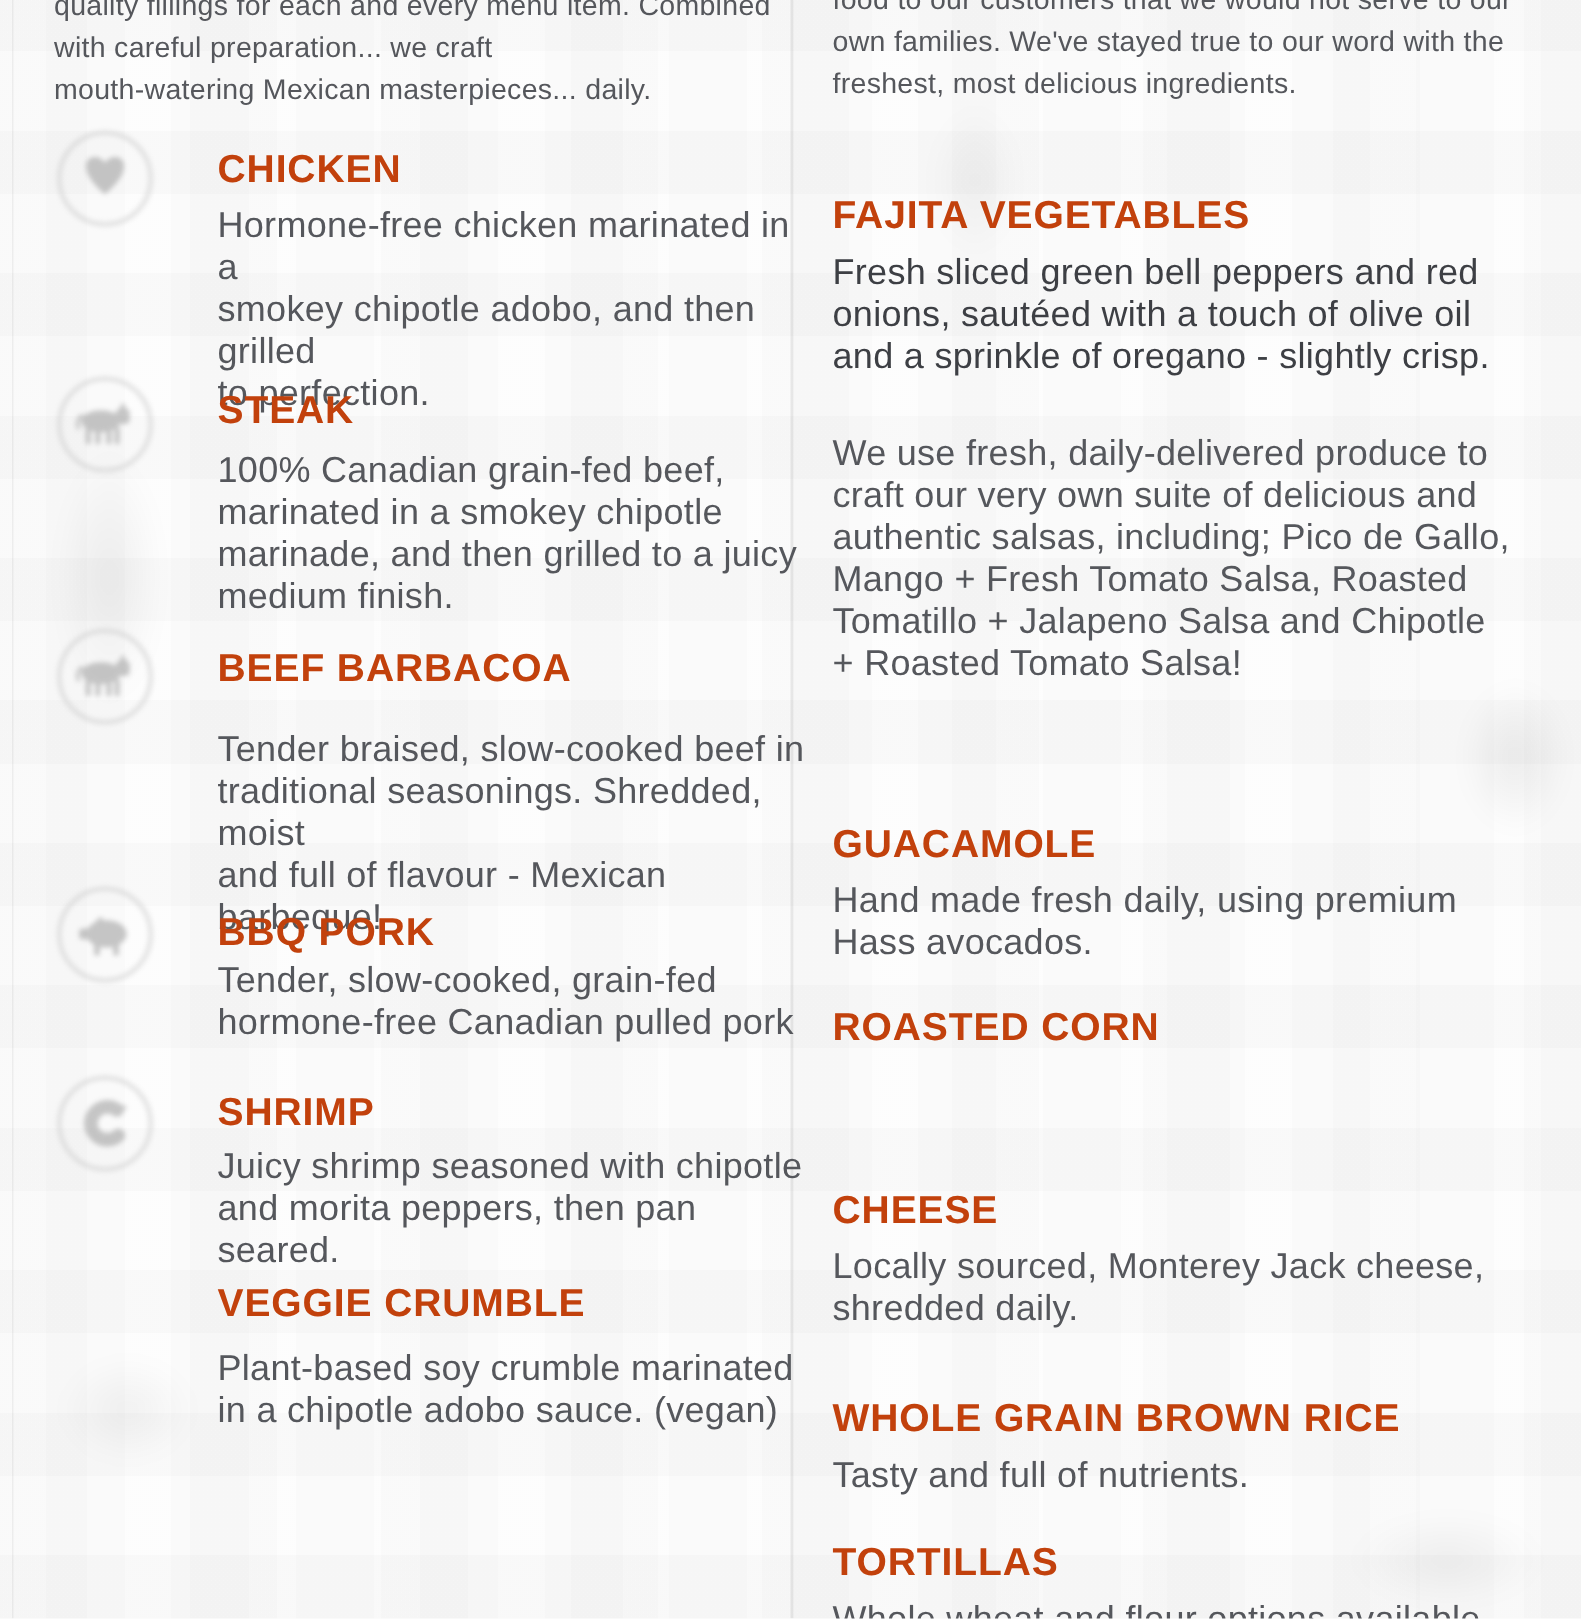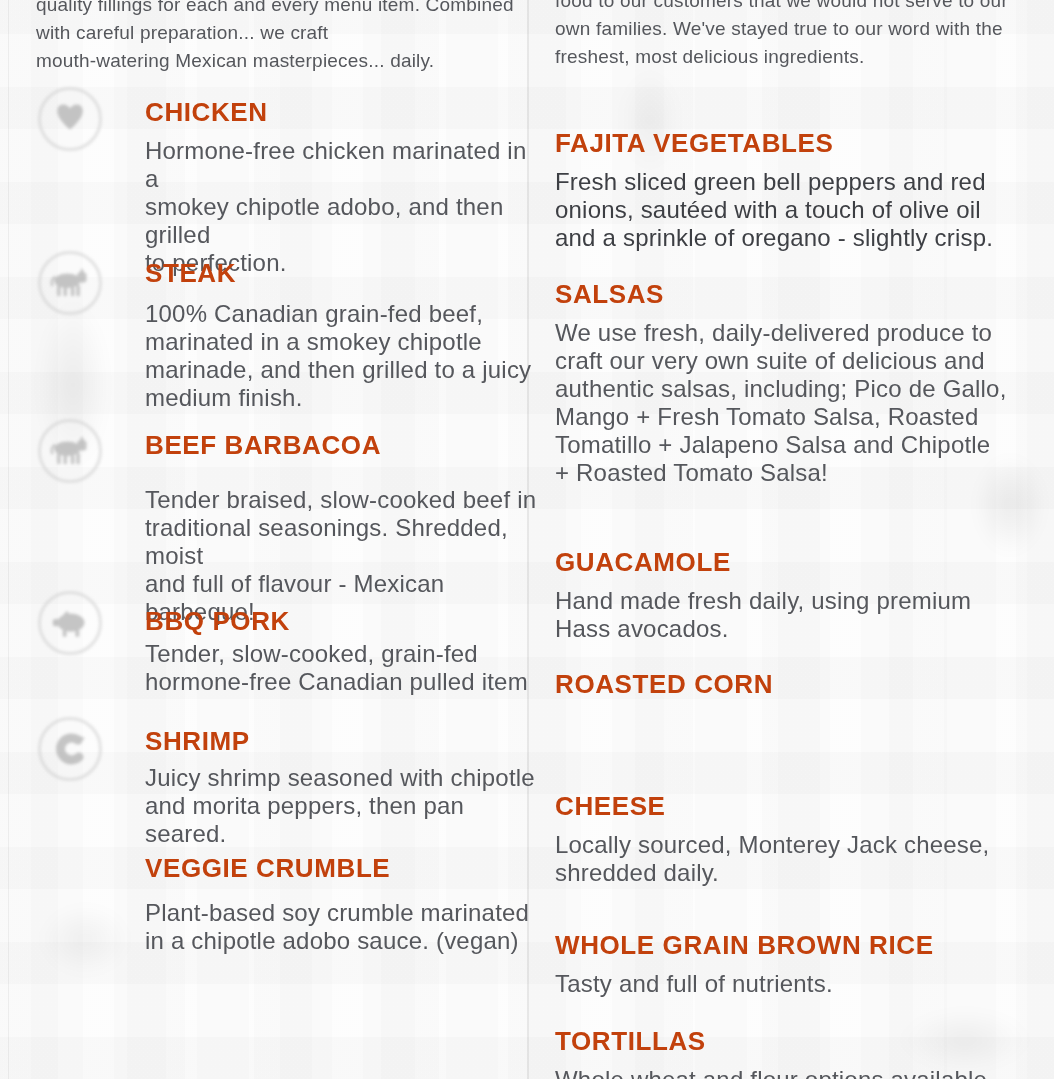--- a/index.html
+++ b/index.html
@@ -152,21 +152,21 @@
           <rect x="3" y="11" width="7" height="8" rx="2.5"></rect>
           <path d="M14 7 l5 -5 l3 6 z"></path>
           <rect x="14" y="22" width="4.2" height="9" rx="2"></rect>
           <rect x="28" y="22" width="4.2" height="9" rx="2"></rect>
         </g>
       </svg>
     </div>
     <div class="item-body-left">
       <h3 class="item-title">BBQ PORK</h3>
       <p class="item-desc" style="margin-top:4px">Tender, slow-cooked, grain-fed
-hormone-free Canadian pulled item</p>
+hormone-free Canadian pulled pork</p>
     </div>
   </section>
 
   <section class="item item-left" style="top:726px">
     <div class="icon-circle" style="top:-9px">
       <svg viewBox="0 0 36 36" width="36" height="36" aria-hidden="true">
         <path d="M26 9 A 11 11 0 1 0 27 26" fill="none" stroke="#9a9a9a" stroke-width="9" stroke-linecap="round"></path>
         <path d="M24 4 l9 3 l-7 6 z" fill="#9a9a9a"></path>
       </svg>
     </div>
@@ -193,21 +193,20 @@
     <div class="item-body-right">
       <h3 class="item-title">FAJITA VEGETABLES</h3>
       <p class="item-desc dark" style="margin-top:10px">Fresh sliced green bell peppers and red
 onions, sautéed with a touch of olive oil
 and a sprinkle of oregano - slightly crisp.</p>
     </div>
   </section>
 
   <section class="item item-right" style="top:279px">
     <div class="item-body-right">
-      <h3 class="item-title">SALSAS</h3>
       <p class="item-desc" style="margin-top:10px">We use fresh, daily-delivered produce to
 craft our very own suite of delicious and
 authentic salsas, including; Pico de Gallo,
 Mango + Fresh Tomato Salsa, Roasted
 Tomatillo + Jalapeno Salsa and Chipotle
 + Roasted Tomato Salsa!</p>
     </div>
   </section>
 
   <section class="item item-right" style="top:547px">

